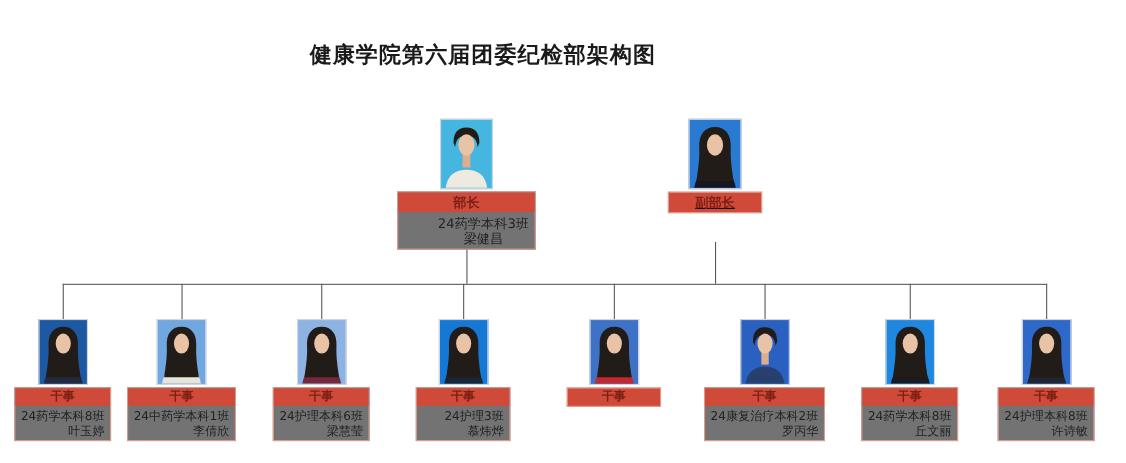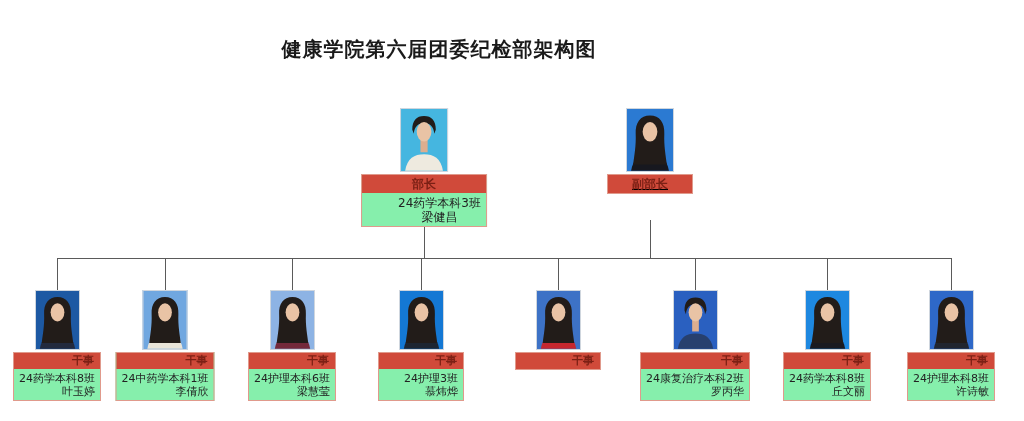--- a/index.html
+++ b/index.html
@@ -22,29 +22,29 @@
   }
   .photo{
     position:relative;overflow:hidden;flex:none;
     border:1px solid #cfd6de;box-sizing:border-box;
   }
   .leader .photo{width:48px;height:64px;}
   .member .photo{width:45px;height:60px;}
   .photo svg{display:block;width:100%;height:100%;}
   .label-box{
     margin-top:2px;min-width:86px;box-sizing:border-box;
-    border:1px solid #e09a8c;background:#86efac;text-align:center;
+    border:1px solid #e09a8c;background:#737373;text-align:center;
     white-space:nowrap;
   }
   .role{
     background:#d04a3a;color:#7c2015;font-weight:bold;
     padding:0 6px;
   }
   .leader .role{font-size:12px;line-height:18px;}
-  .member .role{font-size:11px;line-height:16px;text-align:right;}
+  .member .role{font-size:11px;line-height:16px;}
   .info{padding:3px 5px 2px 5px;color:#222222;}
   .leader .info{font-size:12px;line-height:14px;padding-left:36px;}
   .member .info{font-size:11px;line-height:13px;text-align:right;}
 </style>
 </head>
 <body>
 
 <div class="title">健康学院第六届团委纪检部架构图</div>
 
 <div class="line vline" style="left:424px;top:220px;height:38px;"></div>

